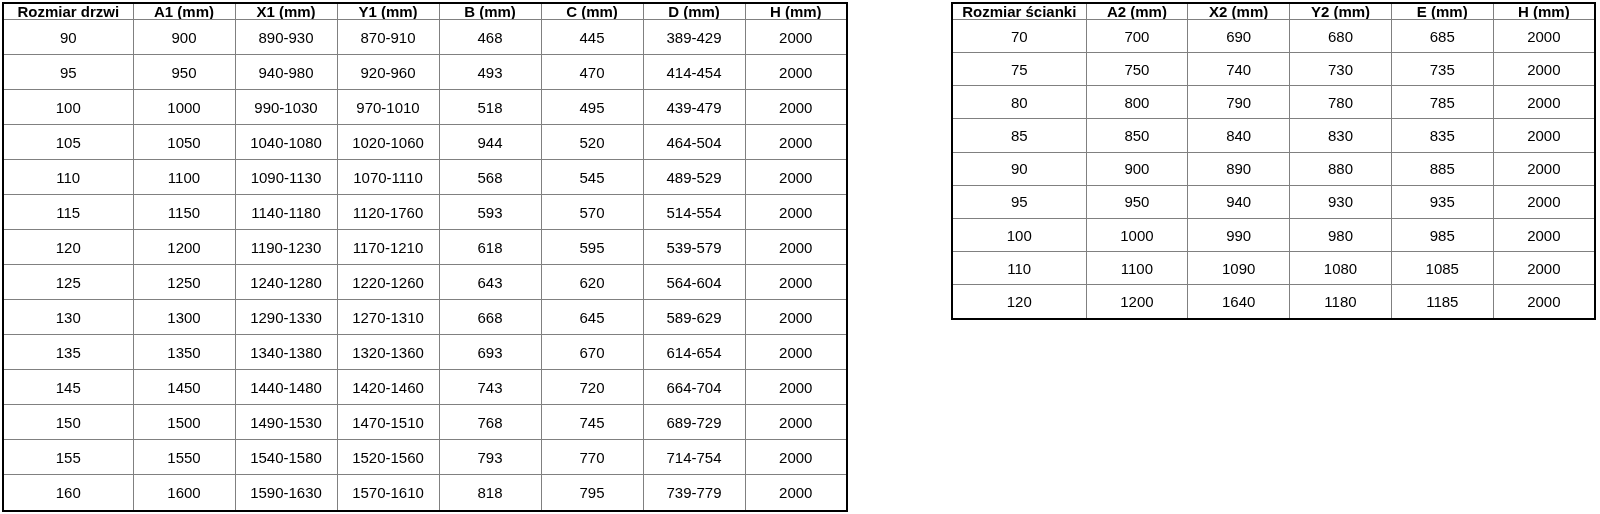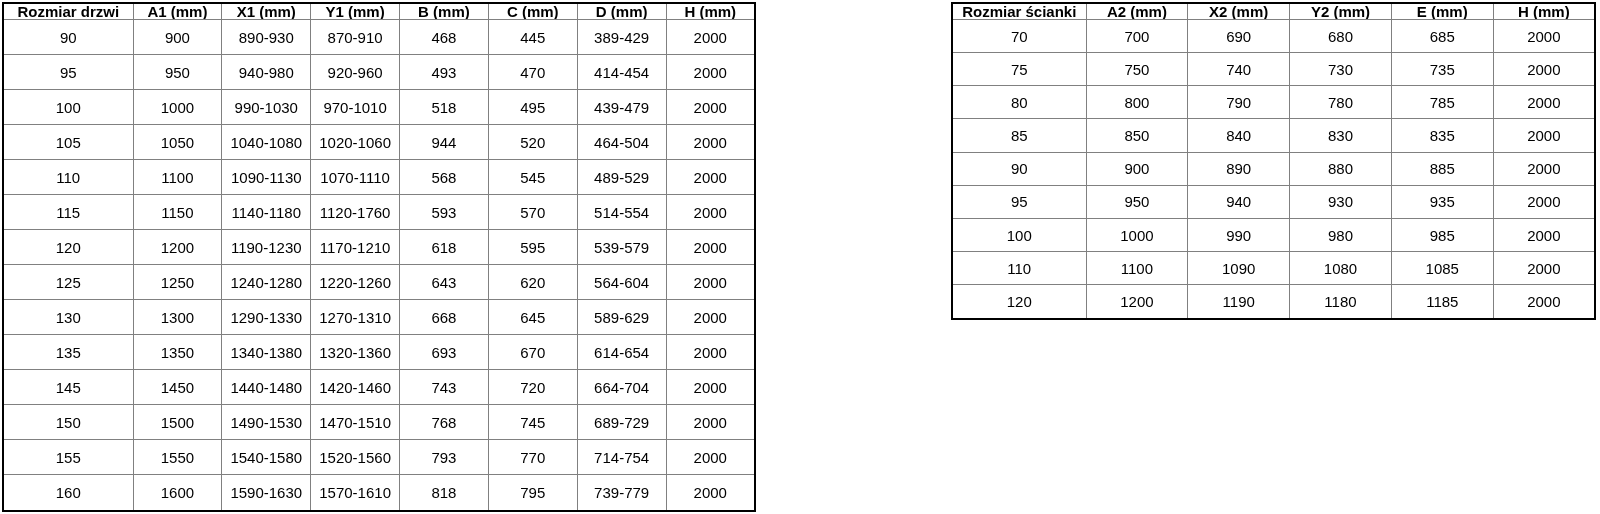--- a/index.html
+++ b/index.html
@@ -36,21 +36,21 @@
     line-height: 1;
     overflow: hidden;
     white-space: nowrap;
   }
   table.spec-table th {
     font-weight: bold;
   }
   #door-table {
     left: 2px;
     top: 2px;
-    width: 754px;
+    width: 846px;
     height: 510px;
   }
   #wall-table {
     left: 951px;
     top: 2px;
     width: 645px;
     height: 318px;
   }
   #door-table col.c-first { width: 130px; }
   #wall-table col.c-first { width: 134px; }
@@ -307,21 +307,21 @@
           <td>110</td>
           <td>1100</td>
           <td>1090</td>
           <td>1080</td>
           <td>1085</td>
           <td>2000</td>
         </tr>
         <tr>
           <td>120</td>
           <td>1200</td>
-          <td>1190</td>
+          <td>1640</td>
           <td>1180</td>
           <td>1185</td>
           <td>2000</td>
         </tr>
       </tbody>
     </table>
 
 </div>
 
 </body></html>

